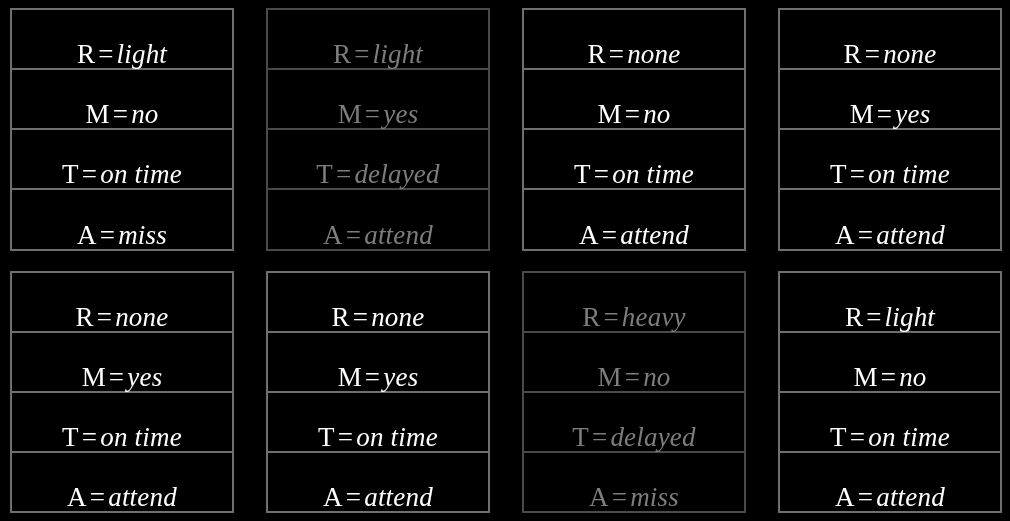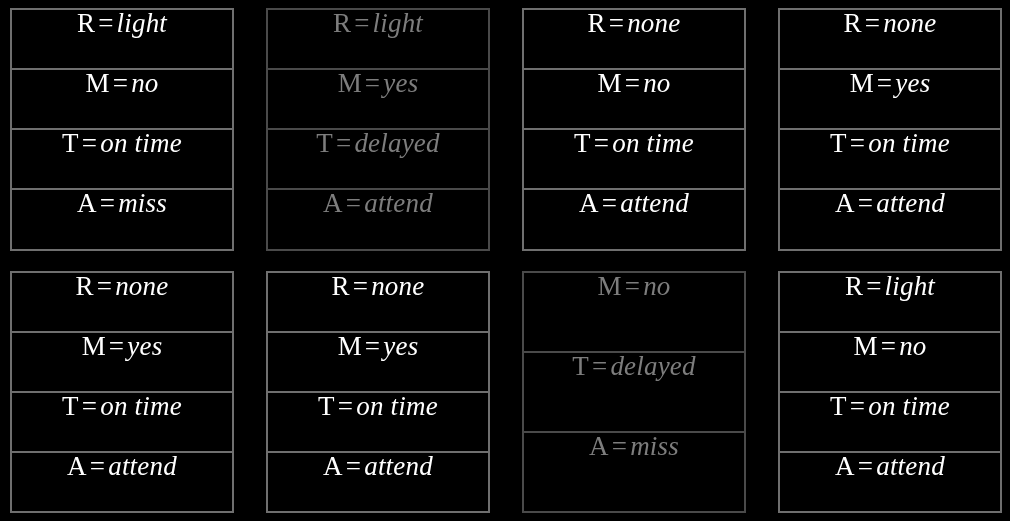--- a/index.html
+++ b/index.html
@@ -30,21 +30,21 @@
     display: flex;
     flex-direction: column;
     box-sizing: border-box;
   }
   .card.dim {
     border-color: #4a4a4a;
   }
   .row {
     flex: 1 1 0;
     display: flex;
-    align-items: flex-start;
+    align-items: flex-end;
     justify-content: center;
     border-bottom: 2px solid #6f6f6f;
     box-sizing: border-box;
     white-space: nowrap;
   }
   .card.dim .row {
     border-bottom-color: #4a4a4a;
   }
   .row:last-child {
     border-bottom: none;
@@ -153,20 +153,23 @@
       </div>
       <div class="row">
         <span class="txt"><span class="key">T</span><span class="eq">=</span><span class="val">on time</span></span>
       </div>
       <div class="row">
         <span class="txt"><span class="key">A</span><span class="eq">=</span><span class="val">attend</span></span>
       </div>
     </div>
     <div class="card dim">
       <div class="row">
+        <span class="txt"><span class="key">R</span><span class="eq">=</span><span class="val">heavy</span></span>
+      </div>
+      <div class="row">
         <span class="txt"><span class="key">M</span><span class="eq">=</span><span class="val">no</span></span>
       </div>
       <div class="row">
         <span class="txt"><span class="key">T</span><span class="eq">=</span><span class="val">delayed</span></span>
       </div>
       <div class="row">
         <span class="txt"><span class="key">A</span><span class="eq">=</span><span class="val">miss</span></span>
       </div>
     </div>
     <div class="card">

